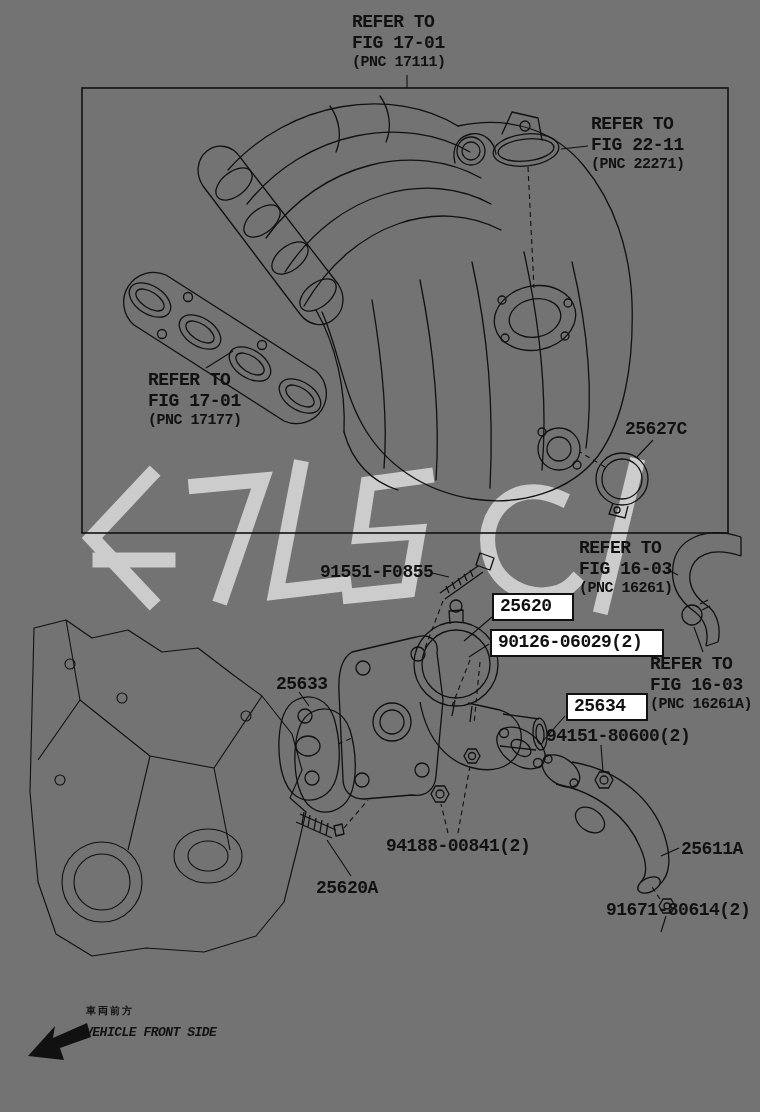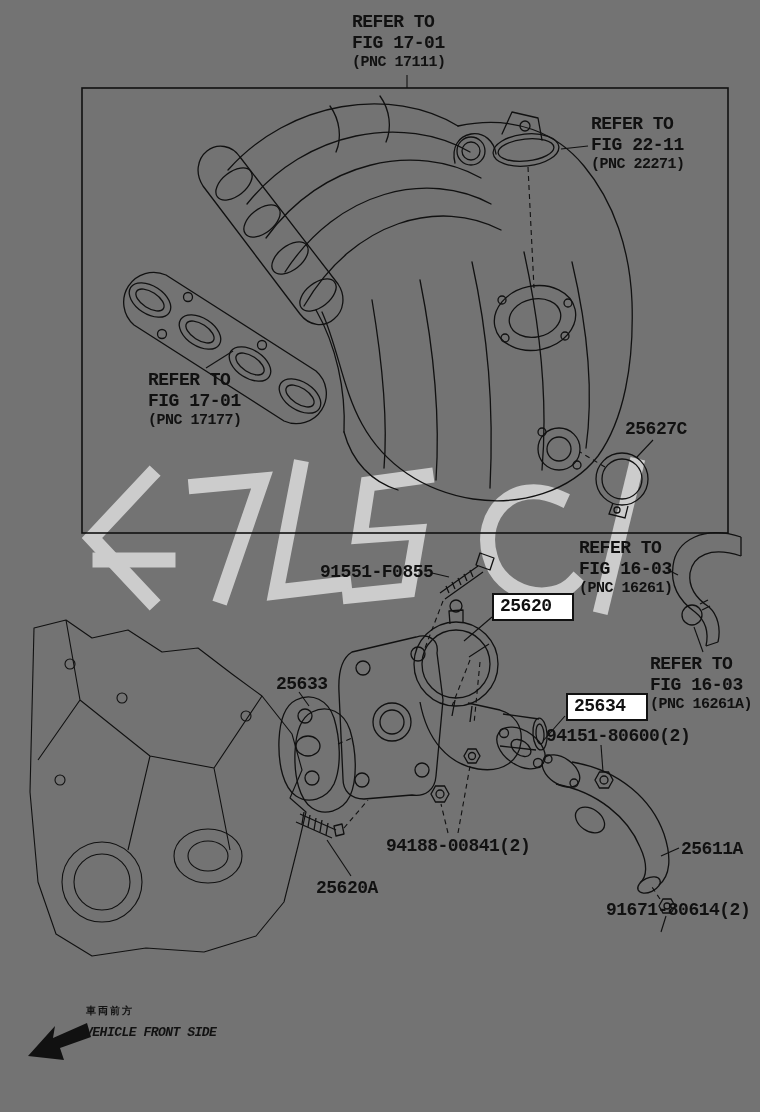--- a/index.html
+++ b/index.html
@@ -264,20 +264,21 @@
 
   <div class="lbl ref" style="left:650px; top:654px;">
     <div>REFER TO</div>
     <div>FIG 16-03</div>
     <div class="pnc">(PNC 16261A)</div>
   </div>
 
   <div class="lbl" style="left:625px; top:419px;text-align:center;">25627C</div>
   <div class="lbl" style="left:320px; top:562px;">91551-F0855</div>
   <div class="lbl boxed" style="left:492px; top:593px;">25620</div>
+  <div class="lbl boxed" style="left:490px; top:629px;">90126-06029(2)</div>
   <div class="lbl" style="left:276px; top:674px;">25633</div>
   <div class="lbl boxed" style="left:566px; top:693px;">25634</div>
   <div class="lbl" style="left:546px; top:726px;">94151-80600(2)</div>
   <div class="lbl" style="left:386px; top:836px;">94188-00841(2)</div>
   <div class="lbl" style="left:316px; top:878px;">25620A</div>
   <div class="lbl" style="left:681px; top:839px;">25611A</div>
   <div class="lbl" style="left:606px; top:900px;">91671-80614(2)</div>
 
   <div class="lbl jp" style="left:86px; top:1000px;">車両前方</div>
   <div class="lbl en" style="left:85px; top:1022px;">VEHICLE FRONT SIDE</div>

